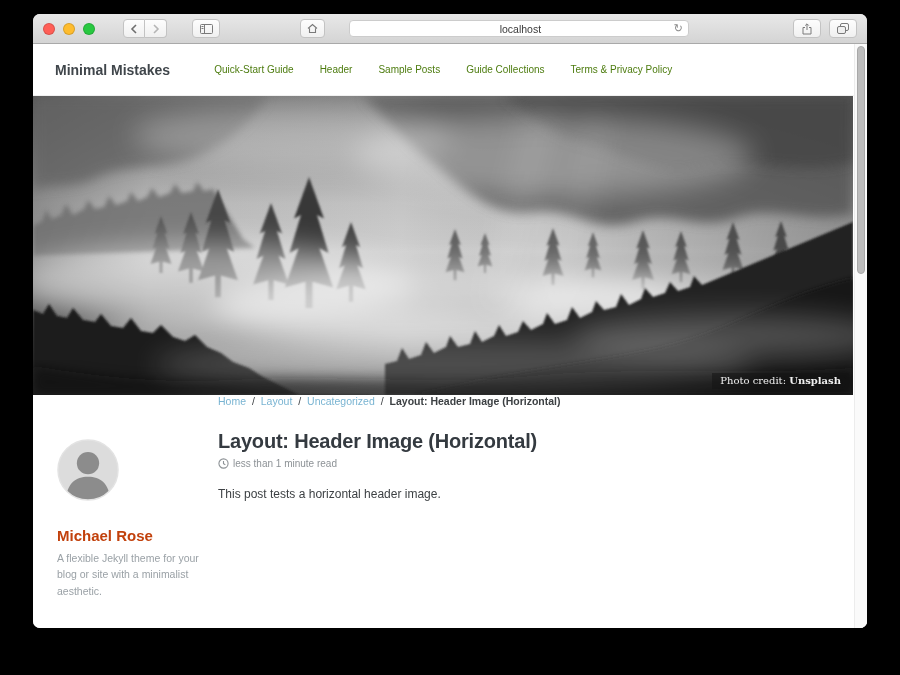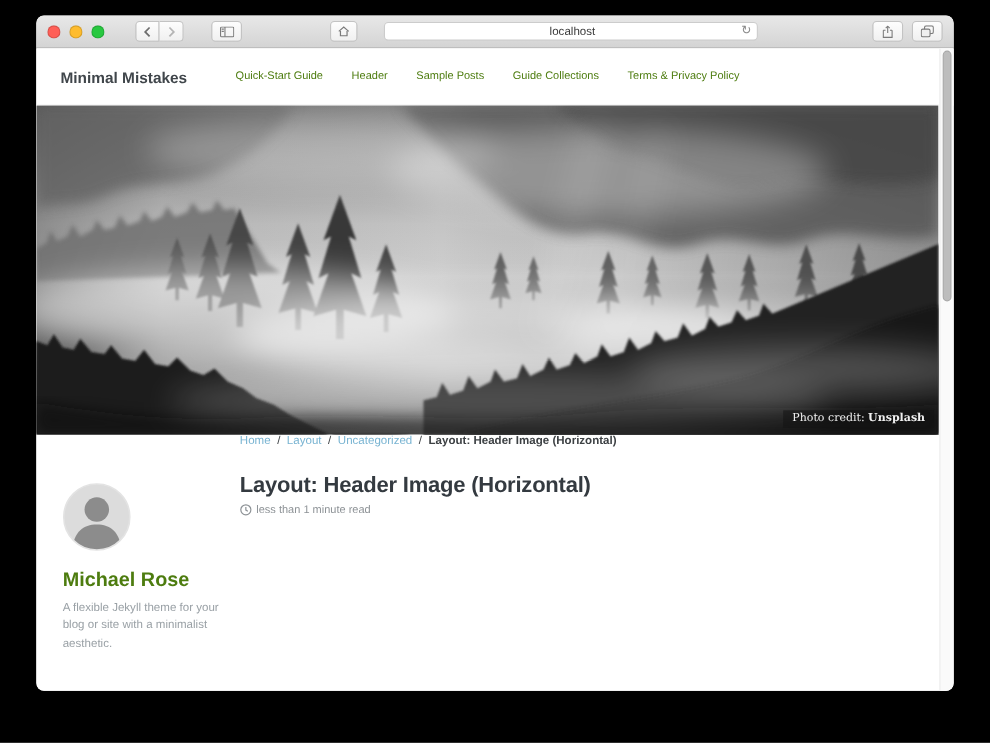--- a/index.html
+++ b/index.html
@@ -66,21 +66,21 @@
   
   .pagebody { }
   .breadcrumbs { margin-left:185px; font-size:10.5px; color:#3d4144; }
   .breadcrumbs a { color:#79b4d2; text-decoration:none; }
   .breadcrumbs .sep { margin:0 3px; color:#3d4144; }
   .breadcrumbs .current { font-weight:bold; color:#3d4144; }
 
   .columns { display:flex; margin-top:14px; }
   .author { width:152px; margin-left:24px; padding-top:18px; flex:none; }
   .avatar { width:62px; height:62px; display:block; }
-  .author-name { margin-top:16px; font-size:18px; font-weight:bold; color:#4d7c0f; }
+  .author-name { margin-top:26px; font-size:15px; font-weight:bold; color:#c2410c; }
   .author-bio { margin-top:6px; font-size:10.5px; line-height:1.55; color:#9aa1a6; width:145px; }
 
   .article { margin-left:9px; width:580px; padding-top:9px; }
   .post-title { font-size:20px; font-weight:bold; color:#343a40; letter-spacing:-0.2px; }
   .post-meta { margin-top:5px; display:flex; align-items:center; gap:4px;
                font-size:10px; color:#8d9296; }
   .post-meta svg { display:block; }
   .article p { margin-top:16px; font-size:12px; line-height:1.5; color:#3d4144; }
   .article p b { font-weight:bold; }
 
@@ -290,20 +290,21 @@
 
           <article class="article">
             <h1 class="post-title">Layout: Header Image (Horizontal)</h1>
             <div class="post-meta">
               <svg width="11" height="11" viewBox="0 0 12 12">
                 <circle cx="6" cy="6" r="5" fill="none" stroke="#8d9296" stroke-width="1.2"></circle>
                 <polyline points="6,3.2 6,6.2 8,7.4" fill="none" stroke="#8d9296" stroke-width="1.2"></polyline>
               </svg>
               <span>less than 1 minute read</span>
             </div>
+            <p><span>This post tests a horizontal header image.</span></p>
           </article>
         </div>
       </div>
 
       <div class="scrollbar">
         <div class="scrollthumb"></div>
       </div>
     </div>
   </div>
 </div>

